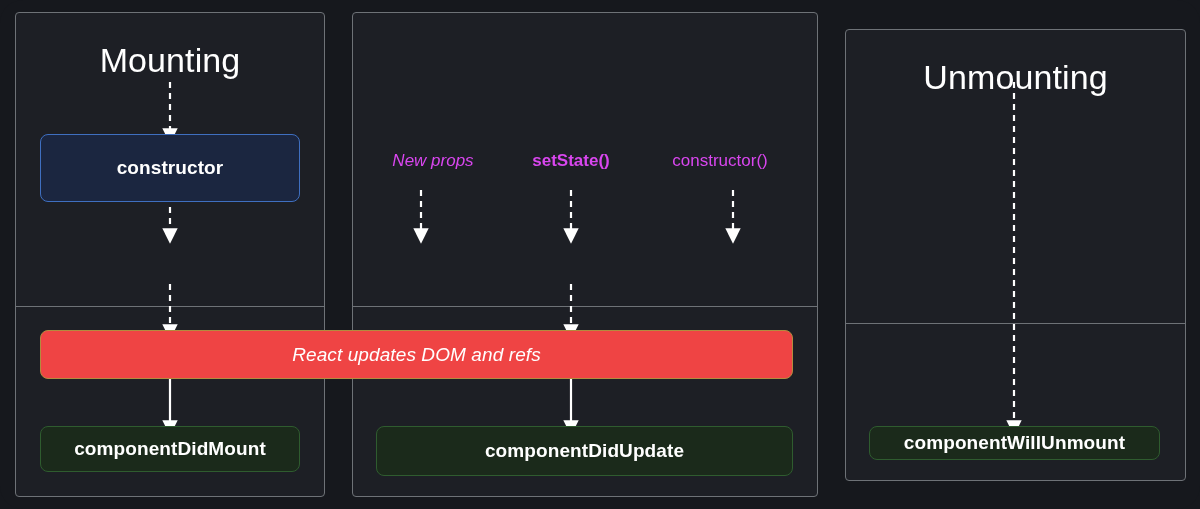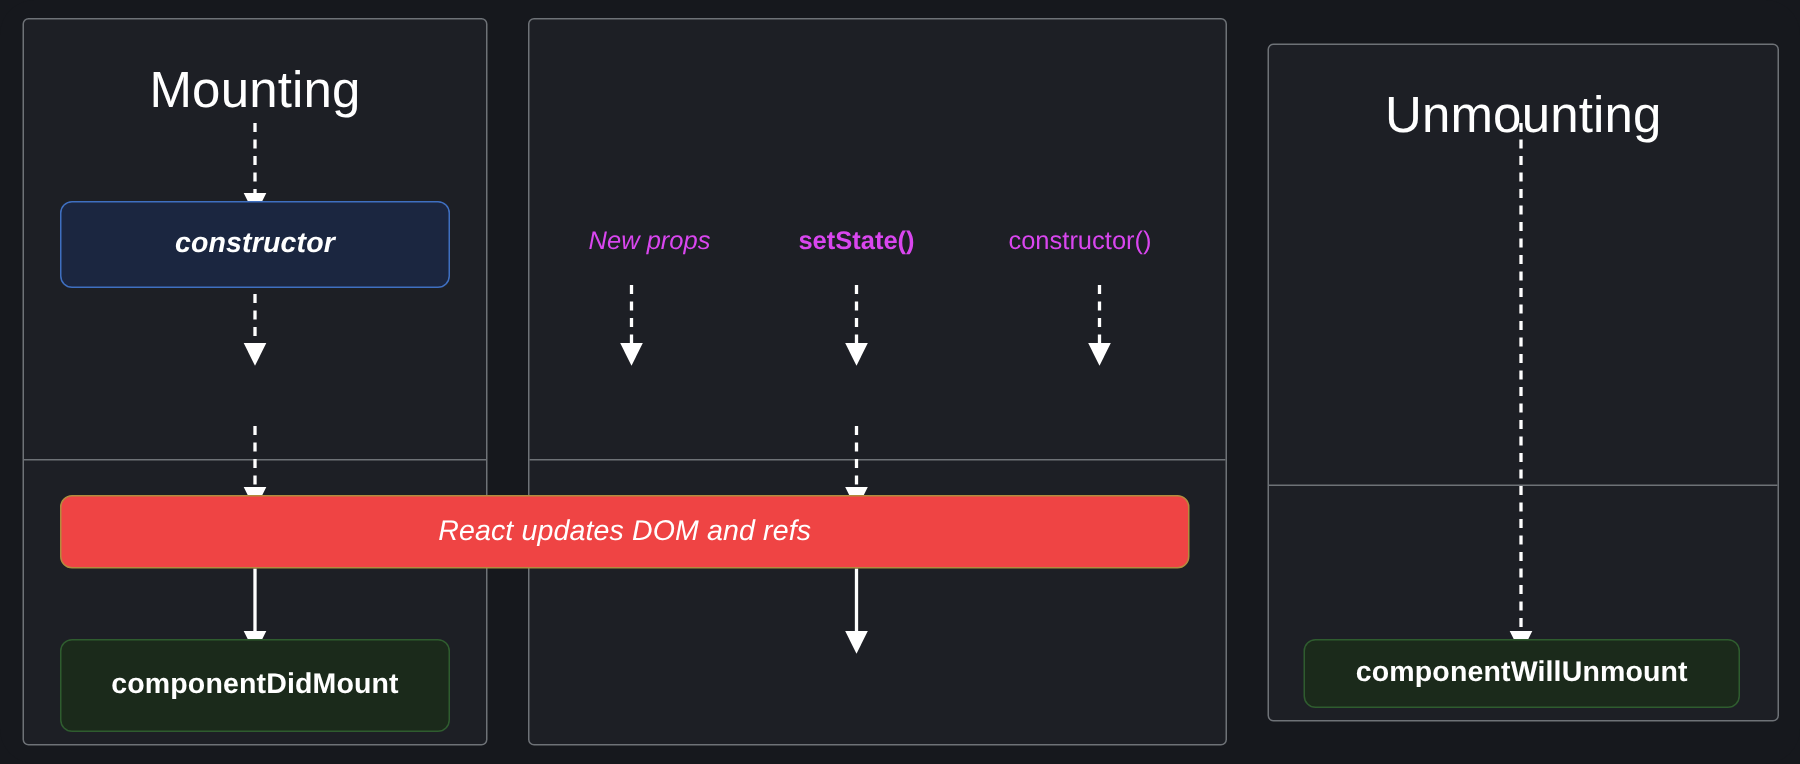--- a/index.html
+++ b/index.html
@@ -144,23 +144,24 @@
 
     <line x1="733" y1="190" x2="733" y2="231" stroke="#ffffff" stroke-width="2.2" stroke-dasharray="6 5" marker-end="url(#head)"></line>
 
     <line x1="571" y1="284" x2="571" y2="327" stroke="#ffffff" stroke-width="2.2" stroke-dasharray="6 5" marker-end="url(#head)"></line>
 
     <line x1="571" y1="379" x2="571" y2="423" stroke="#ffffff" stroke-width="2.2" marker-end="url(#head)"></line>
 
     <line x1="1014" y1="82" x2="1014" y2="423" stroke="#ffffff" stroke-width="2.2" stroke-dasharray="6 5" marker-end="url(#head)"></line>
   </svg>
 
-  <div class="lbox blue" style="left:40px; top:134px; width:260px; height:58px;font-style:italic;">constructor</div>
+  <div class="lbox blue" style="left:40px; top:134px; width:260px; height:68px;">constructor</div>
 
 
   <div class="lbox amber" style="left:40px; top:330px; width:753px; height:49px;">React updates DOM and refs</div>
 
-  <div class="lbox green" style="left:40px; top:426px; width:260px; height:62px;">componentDidMount</div>
+  <div class="lbox green" style="left:40px; top:426px; width:260px; height:46px;">componentDidMount</div>
 
+  <div class="lbox green" style="left:376px; top:426px; width:417px; height:50px;">componentDidUpdate</div>
 
-  <div class="lbox green" style="left:869px; top:426px; width:291px; height:46px;">componentWillUnmount</div>
+  <div class="lbox green" style="left:869px; top:426px; width:291px; height:34px;">componentWillUnmount</div>
 
 </div>
 
 </body></html>

